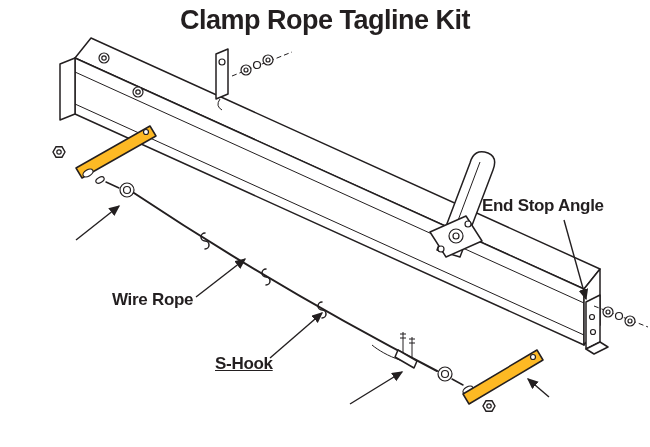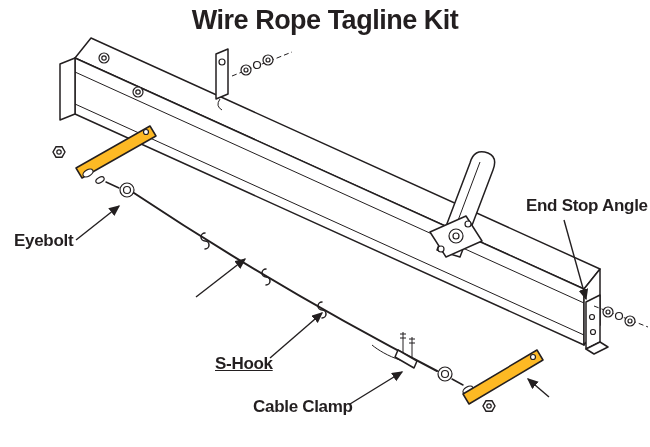--- a/index.html
+++ b/index.html
@@ -147,20 +147,19 @@
     <g>
       <line class="leader" x1="76" y1="240" x2="119" y2="206"></line>
       <line class="leader" x1="196" y1="297" x2="245" y2="259"></line>
       <line class="leader" x1="270" y1="358" x2="322" y2="313"></line>
       <line class="leader" x1="350" y1="404" x2="402" y2="372"></line>
       <line class="leader" x1="564" y1="220" x2="586" y2="299"></line>
       <line class="leader" x1="549" y1="397" x2="528" y2="379"></line>
     </g>
   </svg>
 
-  <div class="title">Wire Rope Tagline Kit</div>
+  <div class="title">Clamp Rope Tagline Kit</div>
 
-  <div class="label" style="left:14px;top:231px;">Eyebolt</div>
+  <div class="label" style="left:112px;top:290px;">Wire Rope</div>
   <div class="label" style="left:215px;top:354px;text-decoration:underline;">S-Hook</div>
-  <div class="label" style="left:253px;top:397px;">Cable Clamp</div>
-  <div class="label" style="left:482px;top:196px;margin-left:44px;">End Stop Angle</div>
+  <div class="label" style="left:482px;top:196px;">End Stop Angle</div>
 
 </div>
 
 </body></html>

